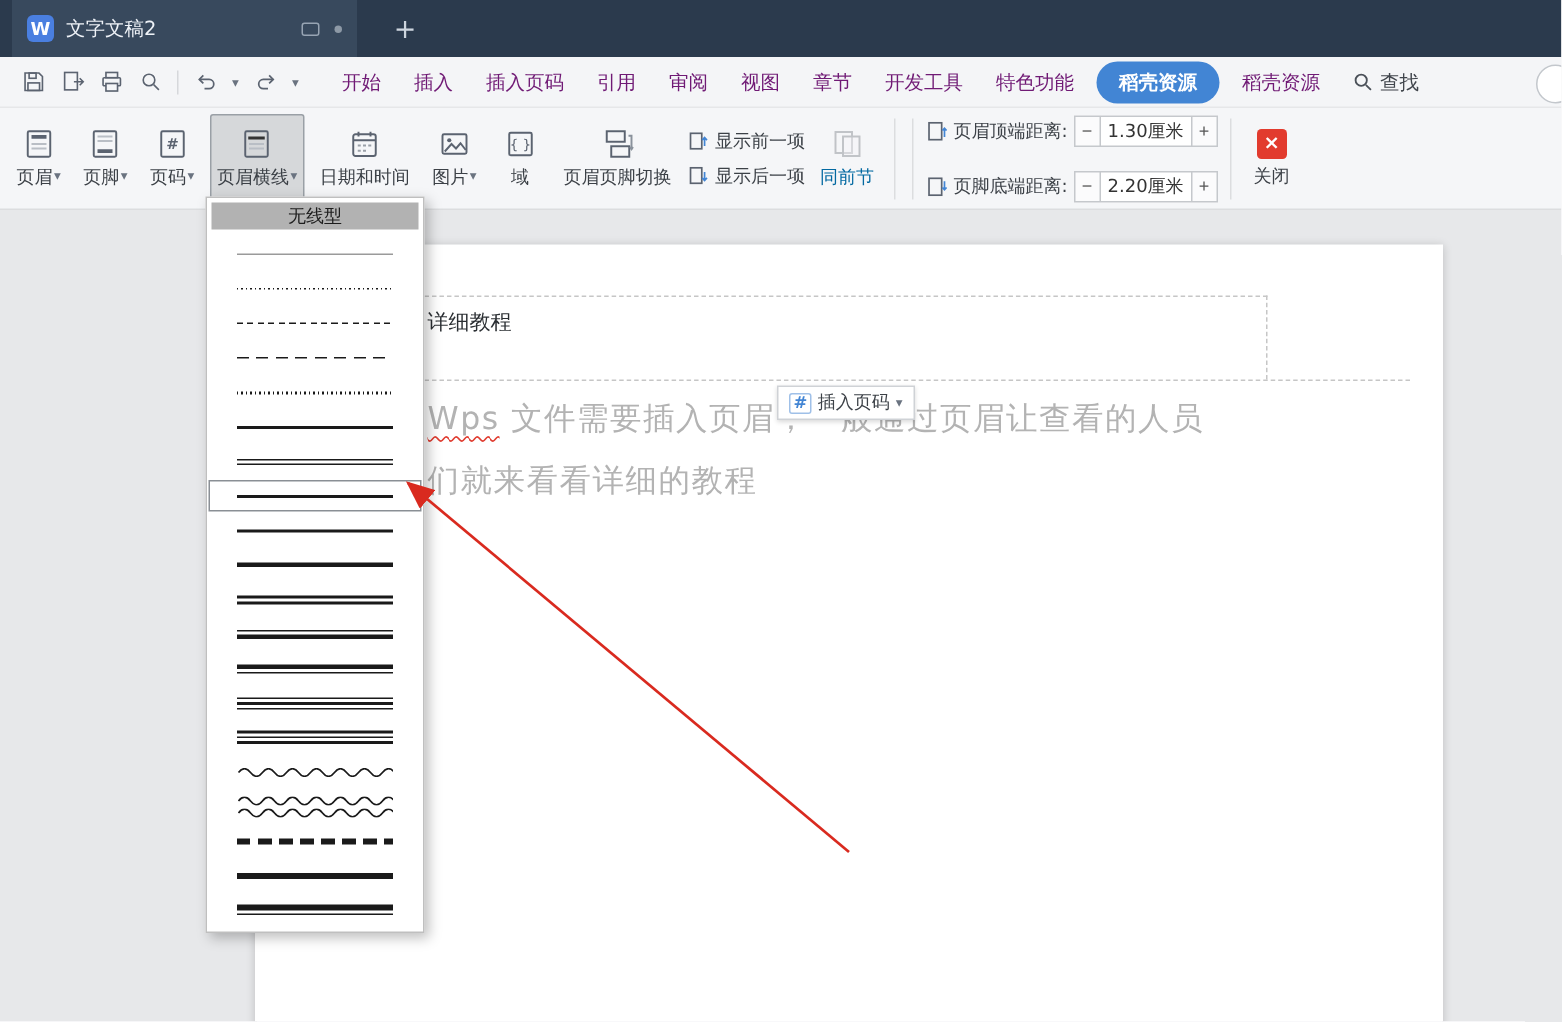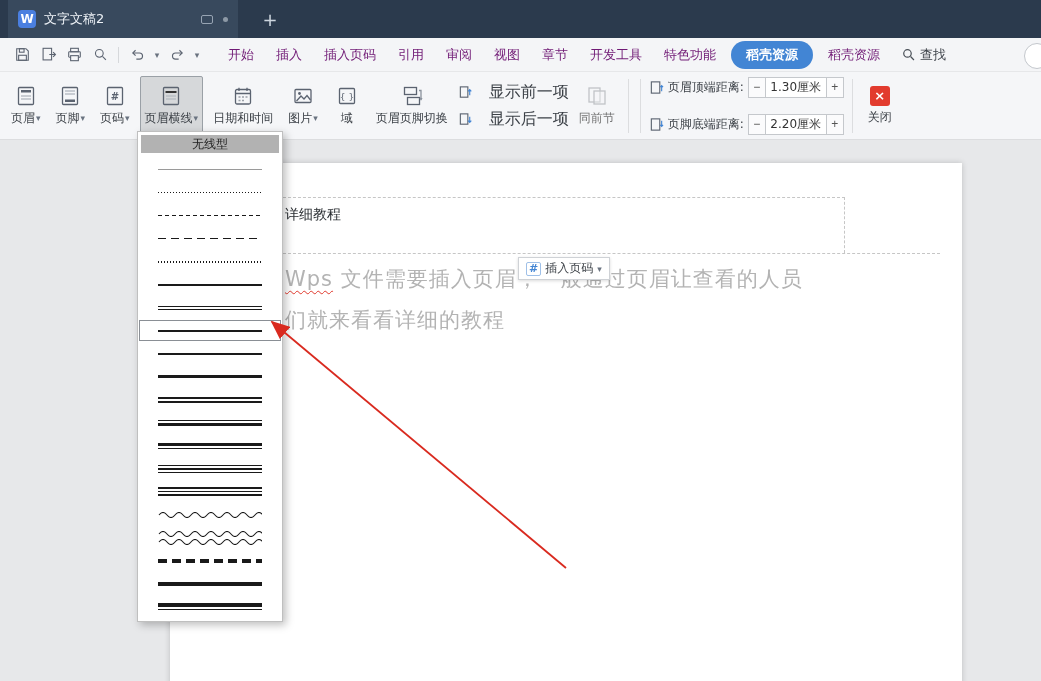--- a/index.html
+++ b/index.html
@@ -35,25 +35,25 @@
           border-radius:50%; background:#fff; }
 
   
   .toolbar { position:absolute; top:72px; left:0; right:0; height:68px; background:#f5f6f8;
              border-bottom:1px solid #dcdddf; display:flex; align-items:center; padding:0 6px; gap:5px; }
   .bigbtn { display:flex; flex-direction:column; align-items:center; justify-content:center; gap:3px;
             min-width:38px; height:60px; padding:2px 4px; border:1px solid transparent; border-radius:2px;
             cursor:pointer; }
   .bigbtn .blabel { font-size:12px; color:#3c4147; white-space:nowrap; display:flex; align-items:center; gap:1px;}
   .bigbtn.selected { background:#d6d8da; border-color:#9aa0a6; }
-  .bigbtn.disabled .blabel { color:#737373; }
+  .bigbtn.disabled .blabel { color:#0369a1; }
   .bigbtn.disabled svg * { stroke:#c0c3c7 !important; fill-opacity:.4; }
   .caret { font-size:9px; color:#6a7380; }
   .smallcol { display:flex; flex-direction:column; justify-content:center; gap:6px; height:60px; }
-  .smallbtn { display:flex; align-items:center; gap:16px; font-size:16px; color:#3c4147; cursor:pointer;
+  .smallbtn { display:flex; align-items:center; gap:4px; font-size:12px; color:#3c4147; cursor:pointer;
               white-space:nowrap; }
   .vsep { width:1px; height:54px; background:#dcdddf; margin:0 3px; flex:0 0 auto;}
   .distcol { display:flex; flex-direction:column; gap:16px; }
   .distrow { display:flex; align-items:center; gap:4px; font-size:12px; color:#3c4147; white-space:nowrap;}
   .spinner { display:flex; align-items:stretch; height:21px; }
   .spinbtn { width:18px; border:1px solid #c5c8cc; background:#fbfbfc; font-size:12px; color:#555;
              cursor:pointer; display:flex; align-items:center; justify-content:center; }
   .spinval { width:60px; border-top:1px solid #c5c8cc; border-bottom:1px solid #c5c8cc; background:#fff;
              display:flex; align-items:center; justify-content:center; font-size:12px; color:#333; }
   .close-ic { width:20px; height:20px; background:#e23b2e; border-radius:3px; color:#fff; font-size:13px;

